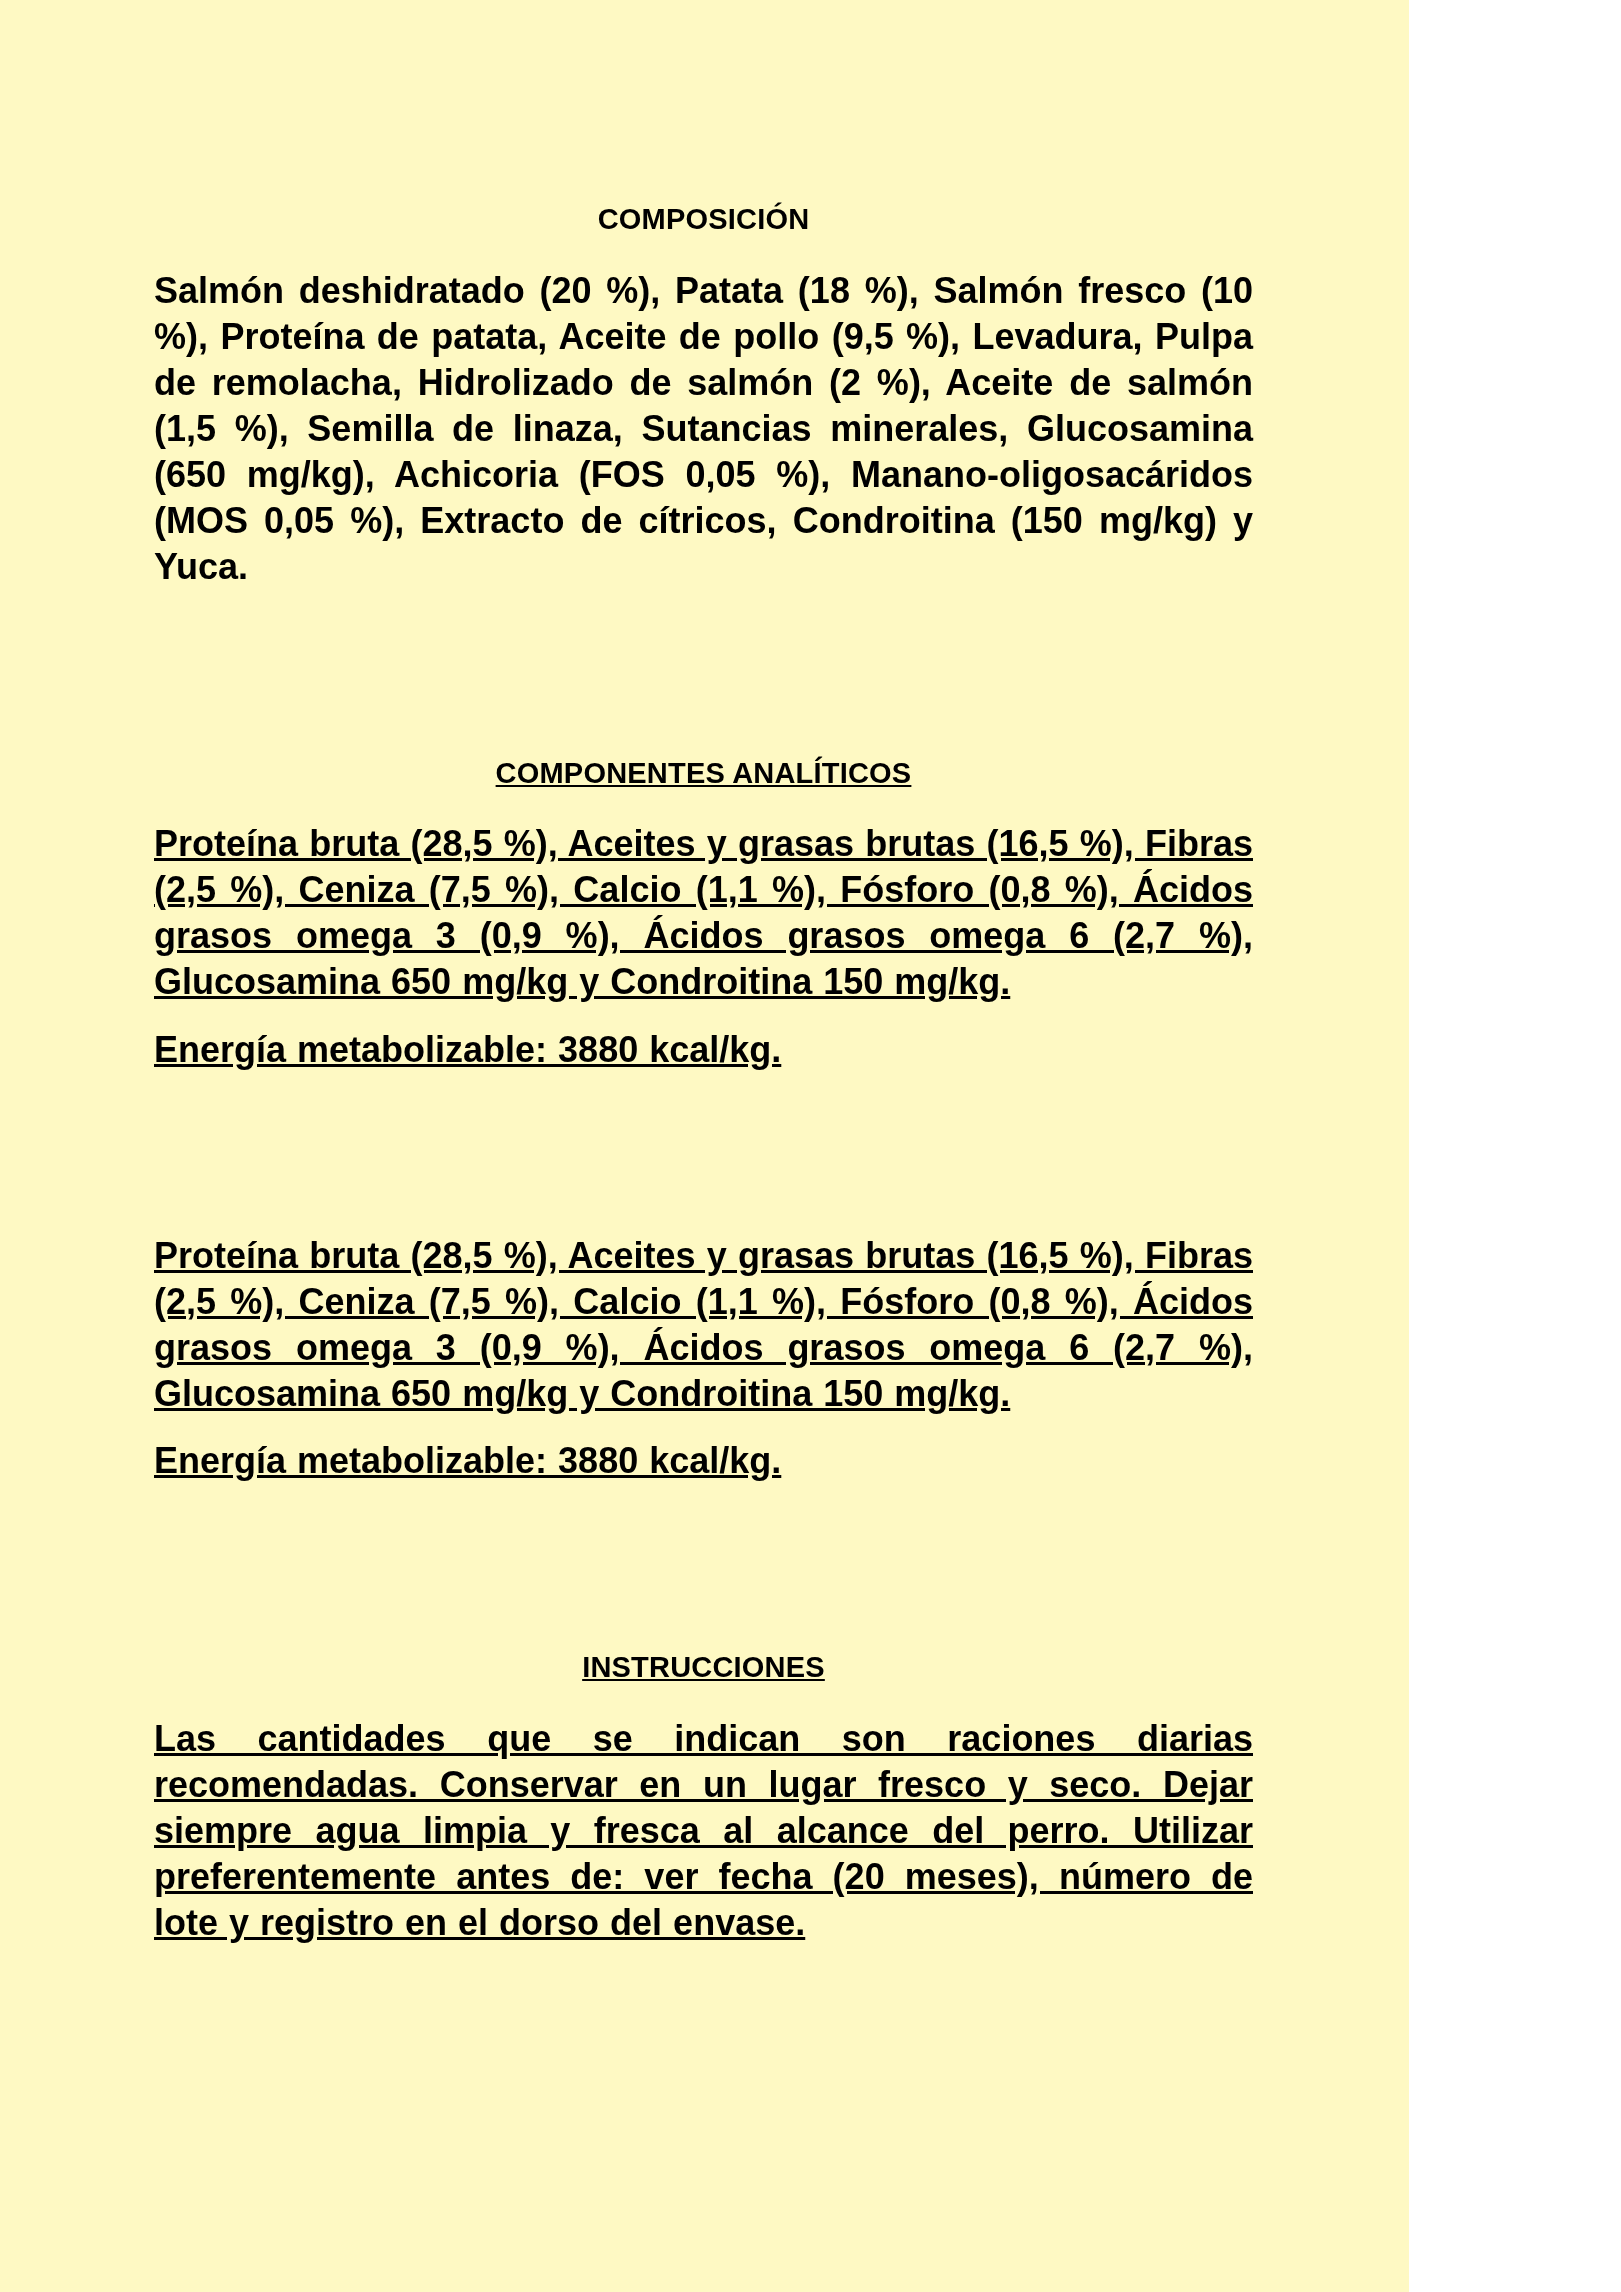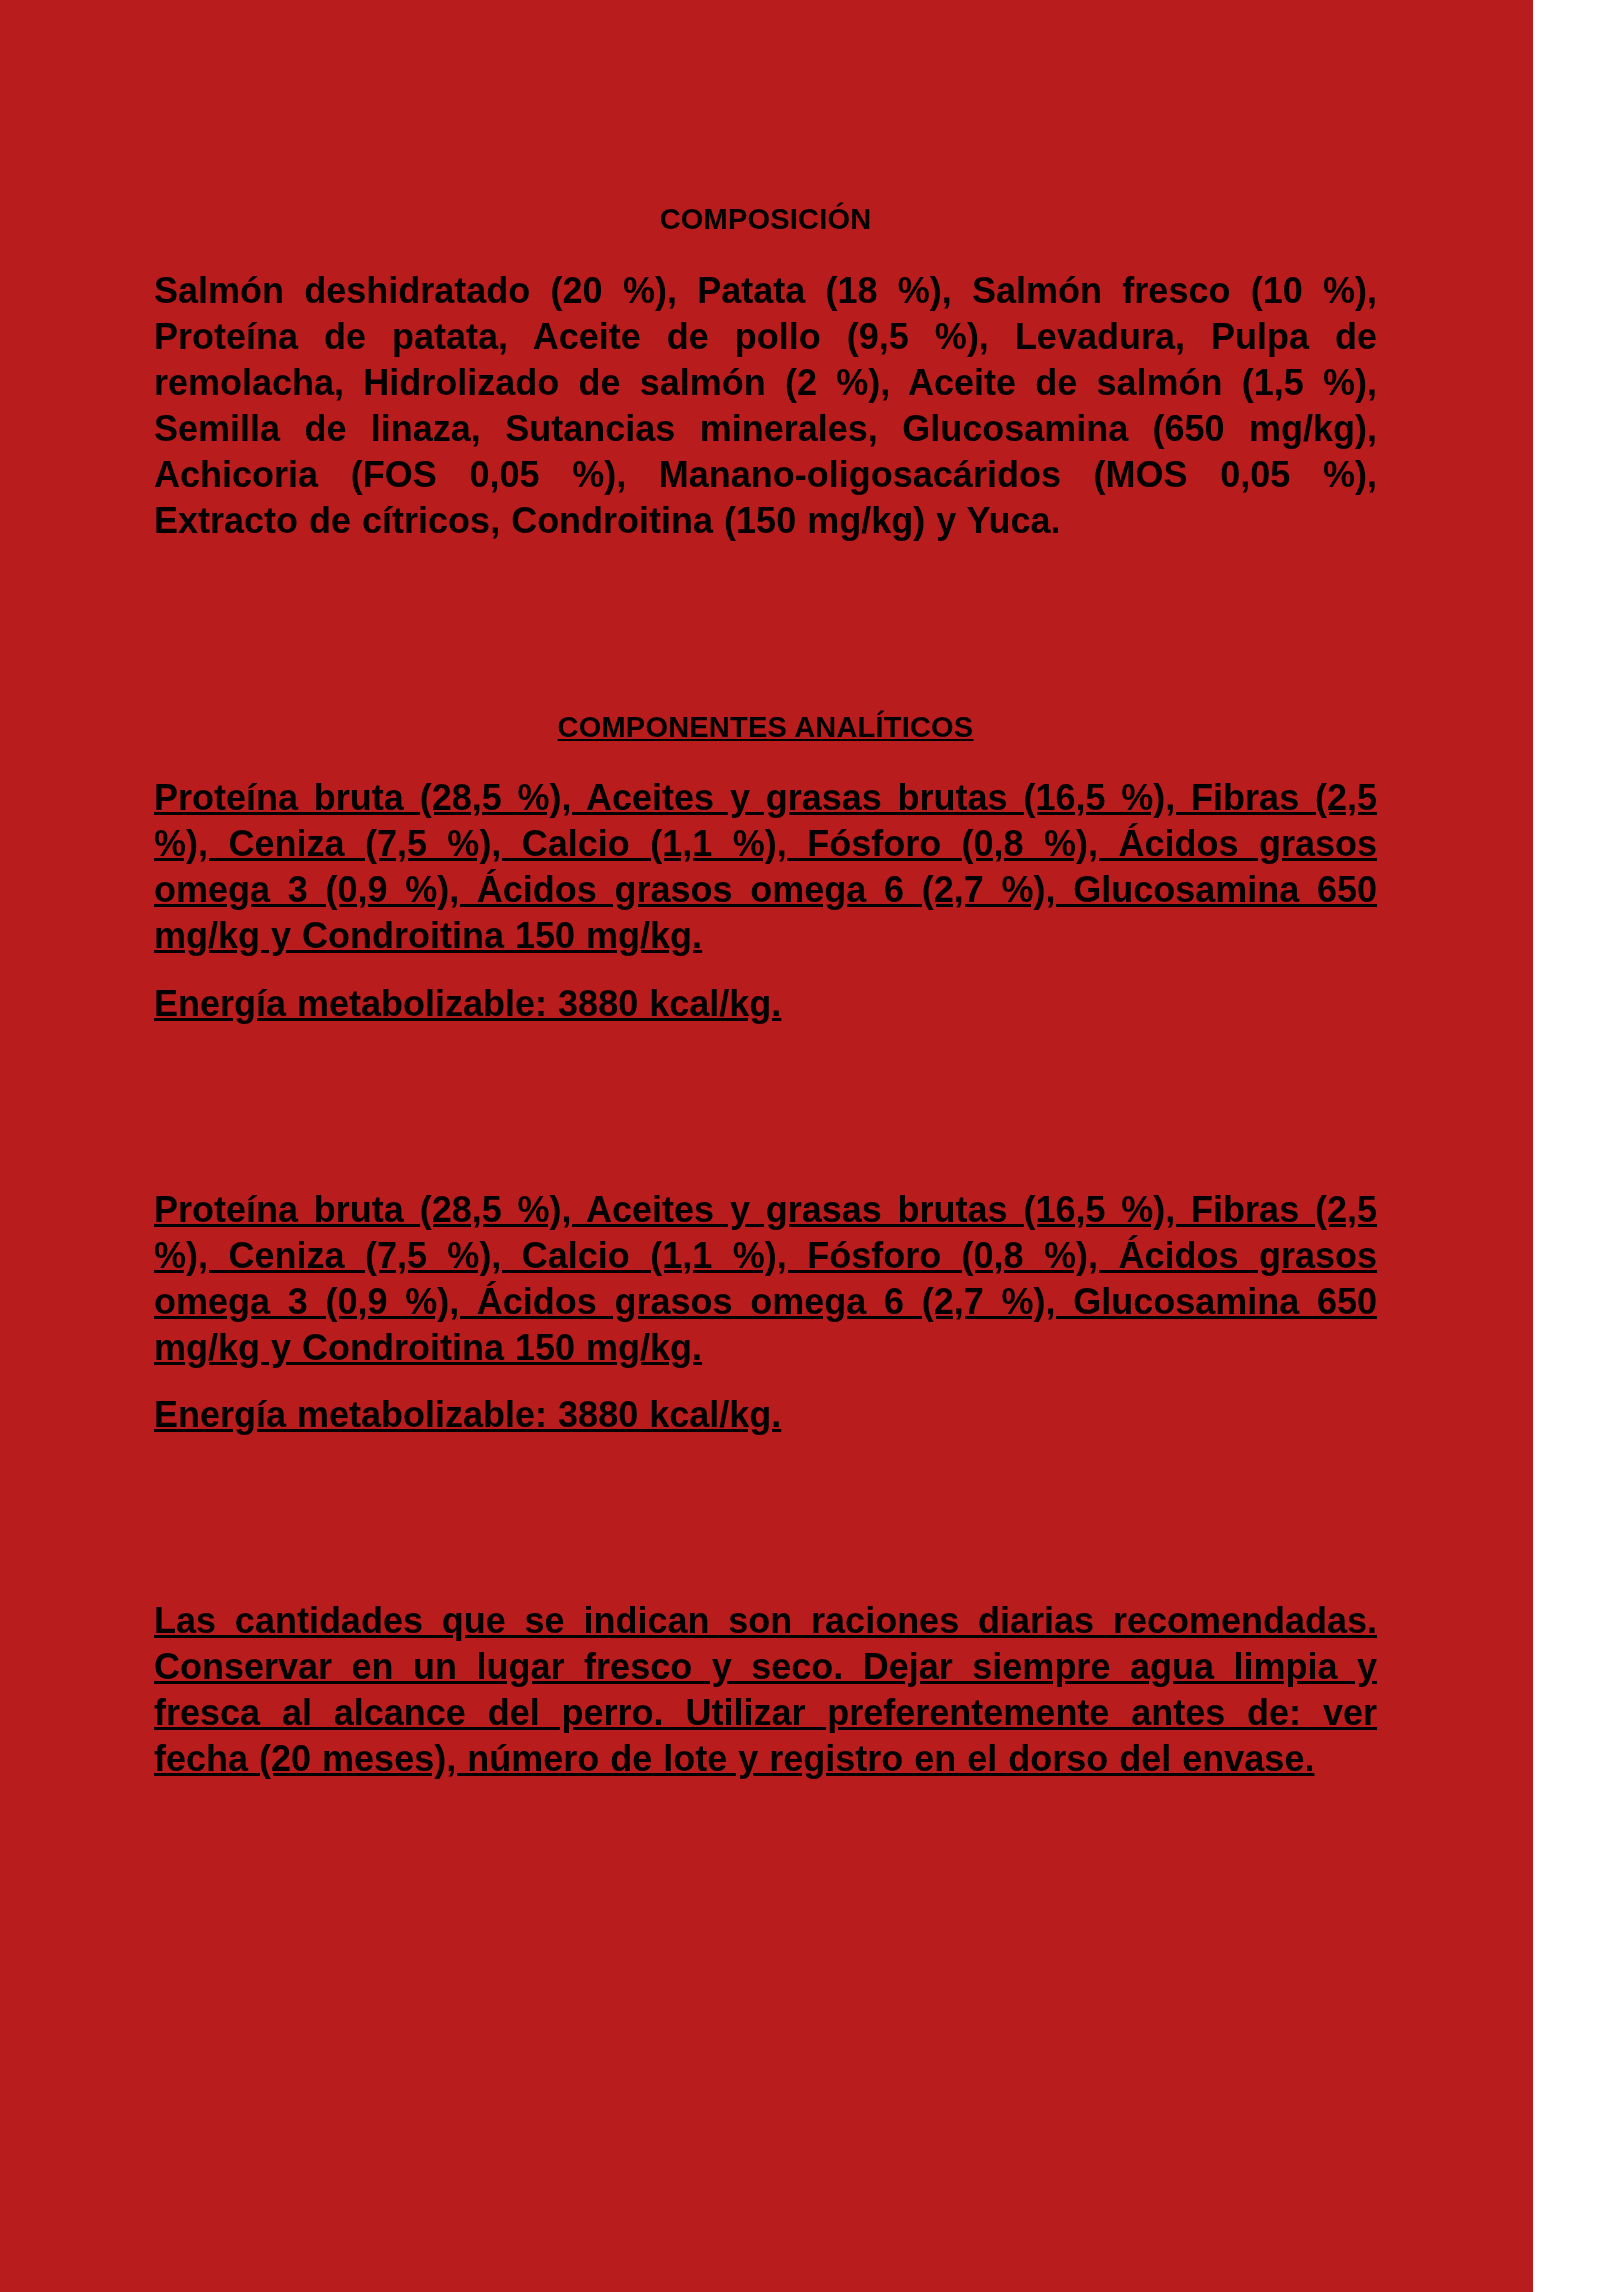--- a/index.html
+++ b/index.html
@@ -9,24 +9,24 @@
   }
   body {
     width: 1621px;
     height: 2293px;
     position: relative;
     font-family: "Liberation Sans", sans-serif;
     color: #000000;
   }
   .page {
     box-sizing: border-box;
-    width: 1533px;
+    width: 1409px;
     height: 2293px;
     padding: 196px 156px 0 154px;
-    background: #b91c1c;
+    background: #fef9c3;
   }
   .doc-section { margin: 0; }
   .doc-section + .doc-section { margin-top: 160px; text-decoration: underline; }
   .doc-heading {
     font-size: 29px;
     line-height: 46px;
     font-weight: 700;
     text-align: center;
     margin: 0 0 25.5px 0;
     letter-spacing: 0.2px;
@@ -56,17 +56,18 @@
     <p class="doc-paragraph">Proteína bruta (28,5 %), Aceites y grasas brutas (16,5 %), Fibras (2,5 %), Ceniza (7,5 %), Calcio (1,1 %), Fósforo (0,8 %), Ácidos grasos omega 3 (0,9 %), Ácidos grasos omega 6 (2,7 %), Glucosamina 650 mg/kg y Condroitina 150 mg/kg.</p>
     <p class="doc-paragraph">Energía metabolizable: 3880 kcal/kg.</p>
   </div>
 
   <div class="doc-section">
     <p class="doc-paragraph">Proteína bruta (28,5 %), Aceites y grasas brutas (16,5 %), Fibras (2,5 %), Ceniza (7,5 %), Calcio (1,1 %), Fósforo (0,8 %), Ácidos grasos omega 3 (0,9 %), Ácidos grasos omega 6 (2,7 %), Glucosamina 650 mg/kg y Condroitina 150 mg/kg.</p>
     <p class="doc-paragraph">Energía metabolizable: 3880 kcal/kg.</p>
   </div>
 
   <div class="doc-section">
+    <h2 class="doc-heading">INSTRUCCIONES</h2>
     <p class="doc-paragraph">Las cantidades que se indican son raciones diarias recomendadas. Conservar en un lugar fresco y seco. Dejar siempre agua limpia y fresca al alcance del perro. Utilizar preferentemente antes de: ver fecha (20 meses), número de lote y registro en el dorso del envase.</p>
   </div>
 
 </div>
 
 
 </body></html>

